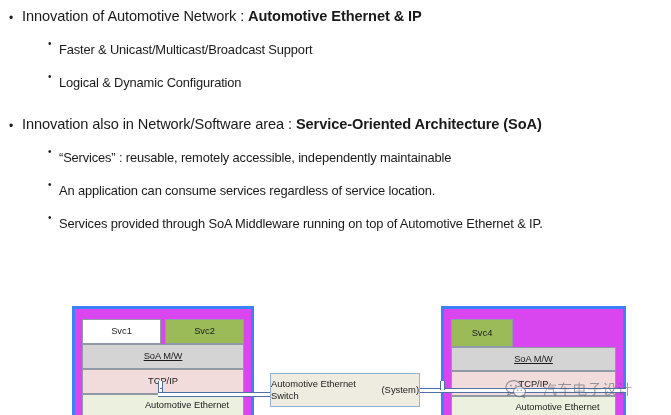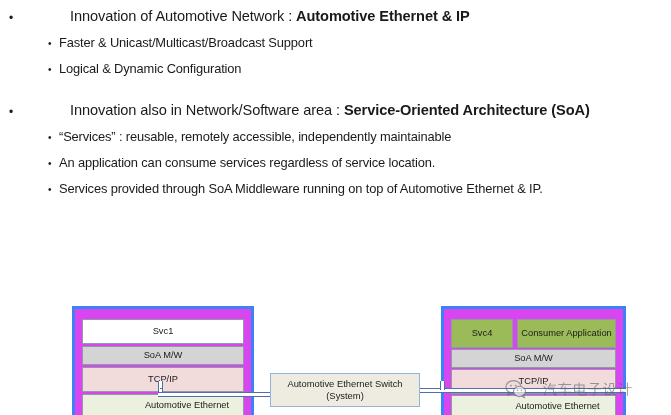--- a/index.html
+++ b/index.html
@@ -42,35 +42,35 @@
   .lvl1 {
     font-size: 14.6px;
     margin-left: 9px;
   }
   .lvl1 .dot {
     width: 13px;
     font-size: 12px;
     padding-top: 4px;
     color: #1a1a1a;
   }
-  .lvl1 .txt { letter-spacing: -0.1px; margin-left: 48px; }
+  .lvl1 .txt { letter-spacing: -0.1px; }
   .lvl1 b { font-weight: bold; }
 
   
   .lvl2 {
     font-size: 12.9px;
     margin-left: 48px;
   }
   .lvl2 .dot {
     width: 11px;
     font-size: 10px;
     padding-top: 3px;
     color: #1a1a1a;
   }
-  .lvl2 .txt { letter-spacing: -0.15px; }
+  .lvl2 .txt { letter-spacing: -0.15px; margin-top: 7px; }
 
   .sp-a { height: 11px; }
   .sp-b { height: 11px; }
   .sp-block { height: 26px; }
 
   
   #diagram {
     position: absolute;
     left: 0;
     top: 250px;
@@ -105,21 +105,21 @@
     display: flex;
     align-items: center;
     justify-content: center;
     text-align: center;
     font-size: 9.3px;
     color: #1a1a1a;
     line-height: 1.08;
   }
   .svc-white { background: #ffffff; }
   .svc-green { background: #9bbb59; }
-  .l-mw   { background: #d4d4d4; height: 19px; }
+  .l-mw   { background: #d4d4d4; height: 25px; text-decoration: underline; }
   .l-tcp  { background: #f2dcdb; height: 25px; }
   .l-eth  { background: #ebf1de; height: 23px; padding-left: 48px; }
 
   
   #node-left {
     left: 72px; top: 8px;
     width: 182px; height: 123px;
   }
   #node-left .svc-white, #node-left .svc-green { flex: 1 1 0; }
 
@@ -134,21 +134,21 @@
 
   
   #switch-box {
     position: absolute;
     left: 270px; top: 123px;
     width: 150px; height: 34px;
     border: 1px solid #95b3d7;
     background: #eeece1;
     box-sizing: border-box;
     display: flex;
-    flex-direction: column;
+    flex-direction: row;
     align-items: center;
     justify-content: center;
     font-size: 9.4px;
     line-height: 1.25;
     color: #1a1a1a;
   }
 
   
   .conn {
     position: absolute;
@@ -230,32 +230,32 @@
   </div>
 
 </div>
 
 <div id="diagram">
 
   <div class="node-box" id="node-left">
     <div class="node-inner">
       <div class="svc-row">
         <div class="layer svc-white">Svc1</div>
+        <div class="layer svc-green">Svc2</div>
       </div>
       <div class="layer l-mw">SoA M/W</div>
       <div class="layer l-tcp">TCP/IP</div>
       <div class="layer l-eth">Automotive Ethernet</div>
     </div>
   </div>
 
   <div class="node-box" id="node-right">
     <div class="node-inner">
       <div class="svc-row">
         <div class="layer svc-green s4">Svc4</div>
-        <div class="layer svc-green capp">Consumer Application</div>
       </div>
       <div class="layer l-mw">SoA M/W</div>
       <div class="layer l-tcp">TCP/IP</div>
       <div class="layer l-eth">Automotive Ethernet</div>
     </div>
   </div>
 
   <div class="conn conn-v" style="left:158px; top:131px; height:14px;"></div>
 
   <div class="conn conn-h" style="left:158px; top:142px; width:114px;"></div>

